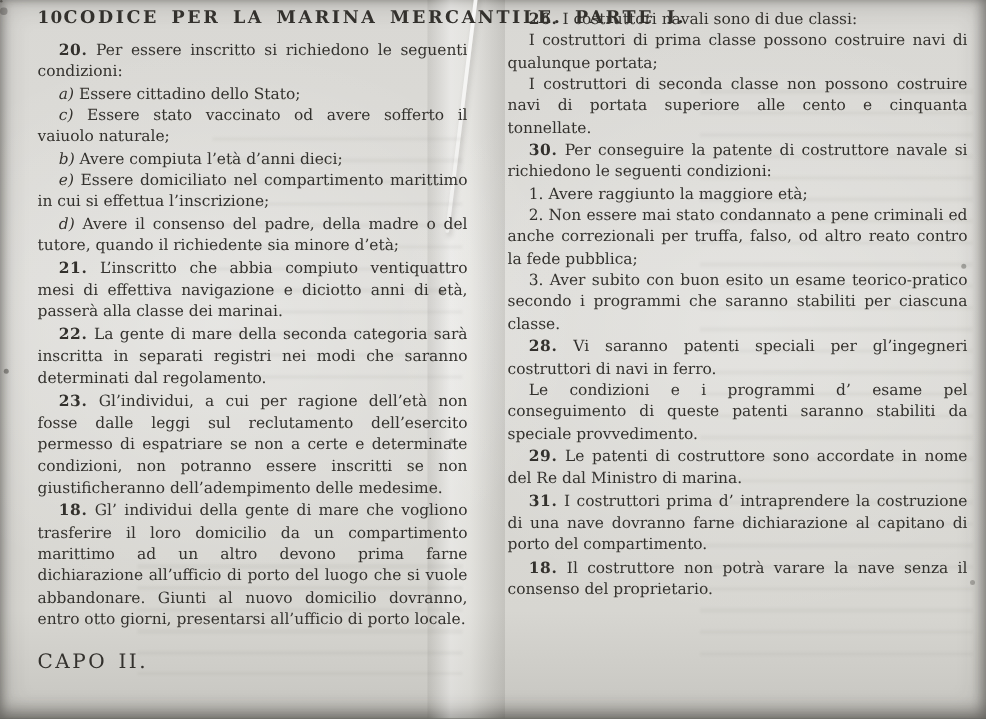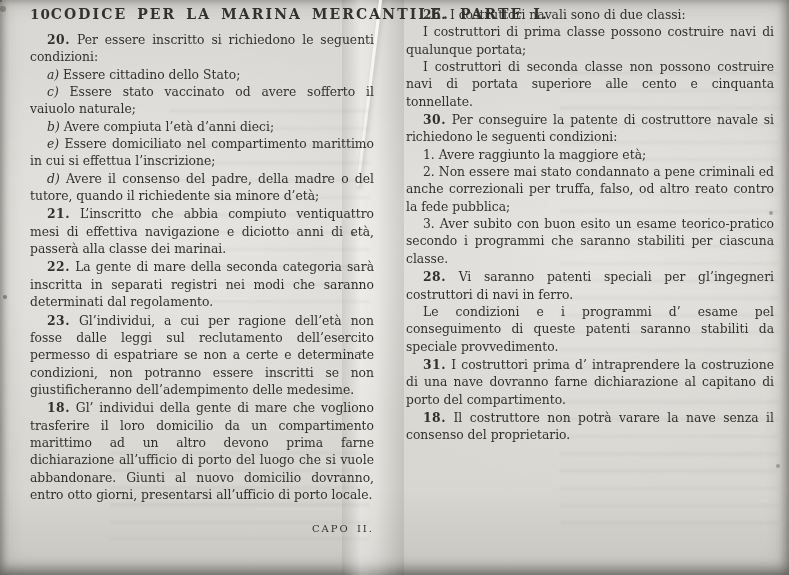--- a/index.html
+++ b/index.html
@@ -29,21 +29,21 @@
   .page-header{display:flex;align-items:baseline;margin-bottom:9px;}
   .page-num{font-weight:bold;font-size:13.5px;letter-spacing:1px;}
   .running-title{flex:1;text-align:right;font-size:14px;font-weight:bold;
     letter-spacing:2.1px;word-spacing:3px;white-space:nowrap;}
   .running-title .rt-italic{font-style:italic;font-weight:bold;letter-spacing:.8px;text-transform:none;}
   .page-body{font-size:12.35px;line-height:17.35px;text-align:justify;overflow:hidden;
     height:calc(100% - 34px);}
   .para{margin:0;text-indent:17px;}
   .prefix.bold{font-weight:bold;letter-spacing:.5px;}
   .prefix.italic{font-style:italic;}
-  .chapter-heading{text-align:right;font-size:10px;letter-spacing:2px;word-spacing:2px;
+  .chapter-heading{text-align:left;font-size:16px;letter-spacing:2px;word-spacing:2px;
     margin:16px 0 0;text-indent:0;}
   .ghost{position:absolute;pointer-events:none;filter:blur(.8px);opacity:.8;}
   .ghost-stripes{
     background:repeating-linear-gradient(180deg, rgba(0,0,0,0) 0 11.5px,
       rgba(112,110,102,.10) 11.5px 15px, rgba(0,0,0,0) 15px 17.3px);
   }
   .specks{position:absolute;left:0;top:0;width:2px;height:2px;border-radius:50%;
     background:rgba(50,48,44,.55);pointer-events:none;
     box-shadow:770px 212px 0 1px rgba(50,48,44,.35), 4px 296px 0 1px rgba(50,48,44,.45),
       352px 233px 0 1px rgba(70,68,62,.40), 2px 8px 0 2px rgba(60,58,54,.35),
@@ -86,18 +86,19 @@
     <div class="page-body">
         <p class="para"><span class="prefix bold">26.</span> I costruttori navali sono di due classi:</p>
         <p class="para">I costruttori di prima classe possono costruire navi di qualunque portata;</p>
         <p class="para">I costruttori di seconda classe non possono costruire navi di portata superiore alle cento e cinquanta tonnellate.</p>
         <p class="para"><span class="prefix bold">30.</span> Per conseguire la patente di costruttore navale si richiedono le seguenti condizioni:</p>
         <p class="para"><span class="prefix ">1.</span> Avere raggiunto la maggiore età;</p>
         <p class="para"><span class="prefix ">2.</span> Non essere mai stato condannato a pene criminali ed anche correzionali per truffa, falso, od altro reato contro la fede pubblica;</p>
         <p class="para"><span class="prefix ">3.</span> Aver subito con buon esito un esame teorico-pratico secondo i programmi che saranno stabiliti per ciascuna classe.</p>
         <p class="para"><span class="prefix bold">28.</span> Vi saranno patenti speciali per gl’ingegneri costruttori di navi in ferro.</p>
         <p class="para">Le condizioni e i programmi d’ esame pel conseguimento di queste patenti saranno stabiliti da speciale provvedimento.</p>
+        <p class="para"><span class="prefix bold">29.</span> Le patenti di costruttore sono accordate in nome del Re dal Ministro di marina.</p>
         <p class="para"><span class="prefix bold">31.</span> I costruttori prima d’ intraprendere la costruzione di una nave dovranno farne dichiarazione al capitano di porto del compartimento.</p>
         <p class="para"><span class="prefix bold">18.</span> Il costruttore non potrà varare la nave senza il consenso del proprietario.</p>
       </div>
   </div>
 
 </div>
 
 </body></html>

